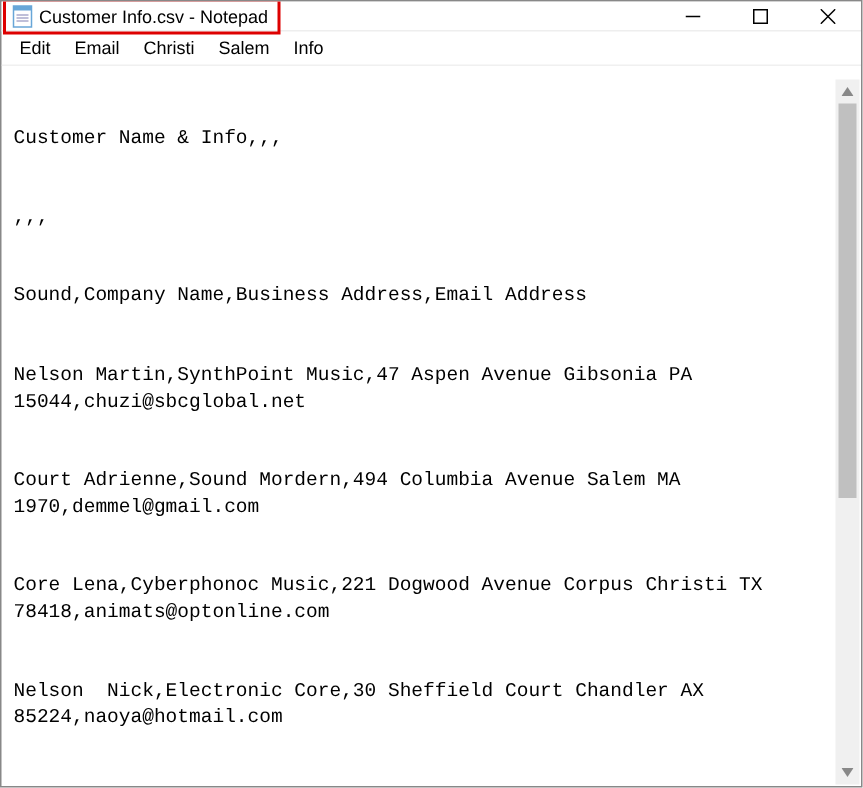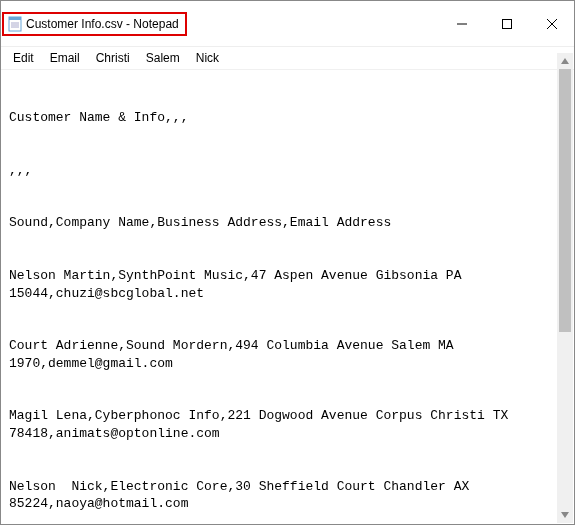--- a/index.html
+++ b/index.html
@@ -6,21 +6,21 @@
     body {
       font-family: "Segoe UI", Tahoma, sans-serif;
       background: #fff;
       width: 575px;
       height: 525px;
       overflow: hidden;
       border: 1px solid #888;
       position: relative;
     }
     .titlebar {
-      height: 46px;
+      height: 20px;
       background: #fff;
       display: flex;
       align-items: center;
       border-bottom: 1px solid #eee;
     }
     .title-wrap {
       border: 2px solid #d00;
       display: inline-flex;
       align-items: center;
       padding: 2px 6px 2px 4px;
@@ -137,30 +137,30 @@
       </svg>
     </div>
   </div>
 </div>
 
 <div class="menubar">
   <div class="menu-item">Edit</div>
   <div class="menu-item">Email</div>
   <div class="menu-item">Christi</div>
   <div class="menu-item">Salem</div>
-  <div class="menu-item">Nick</div>
+  <div class="menu-item">Info</div>
 </div>
 
 <div class="content">
   <span class="content-line">Customer Name &amp; Info,,,</span>
   <span class="content-line">,,,</span>
   <span class="content-line">Sound,Company Name,Business Address,Email Address</span>
   <span class="content-line">Nelson Martin,SynthPoint Music,47 Aspen Avenue Gibsonia PA 15044,chuzi@sbcglobal.net</span>
   <span class="content-line">Court Adrienne,Sound Mordern,494 Columbia Avenue Salem MA 1970,demmel@gmail.com</span>
-  <span class="content-line">Magil Lena,Cyberphonoc Info,221 Dogwood Avenue Corpus Christi TX 78418,animats@optonline.com</span>
+  <span class="content-line">Core Lena,Cyberphonoc Music,221 Dogwood Avenue Corpus Christi TX 78418,animats@optonline.com</span>
   <span class="content-line">Nelson  Nick,Electronic Core,30 Sheffield Court Chandler AX 85224,naoya@hotmail.com</span>
   
   
   
   
   
   
   
 </div>
 

